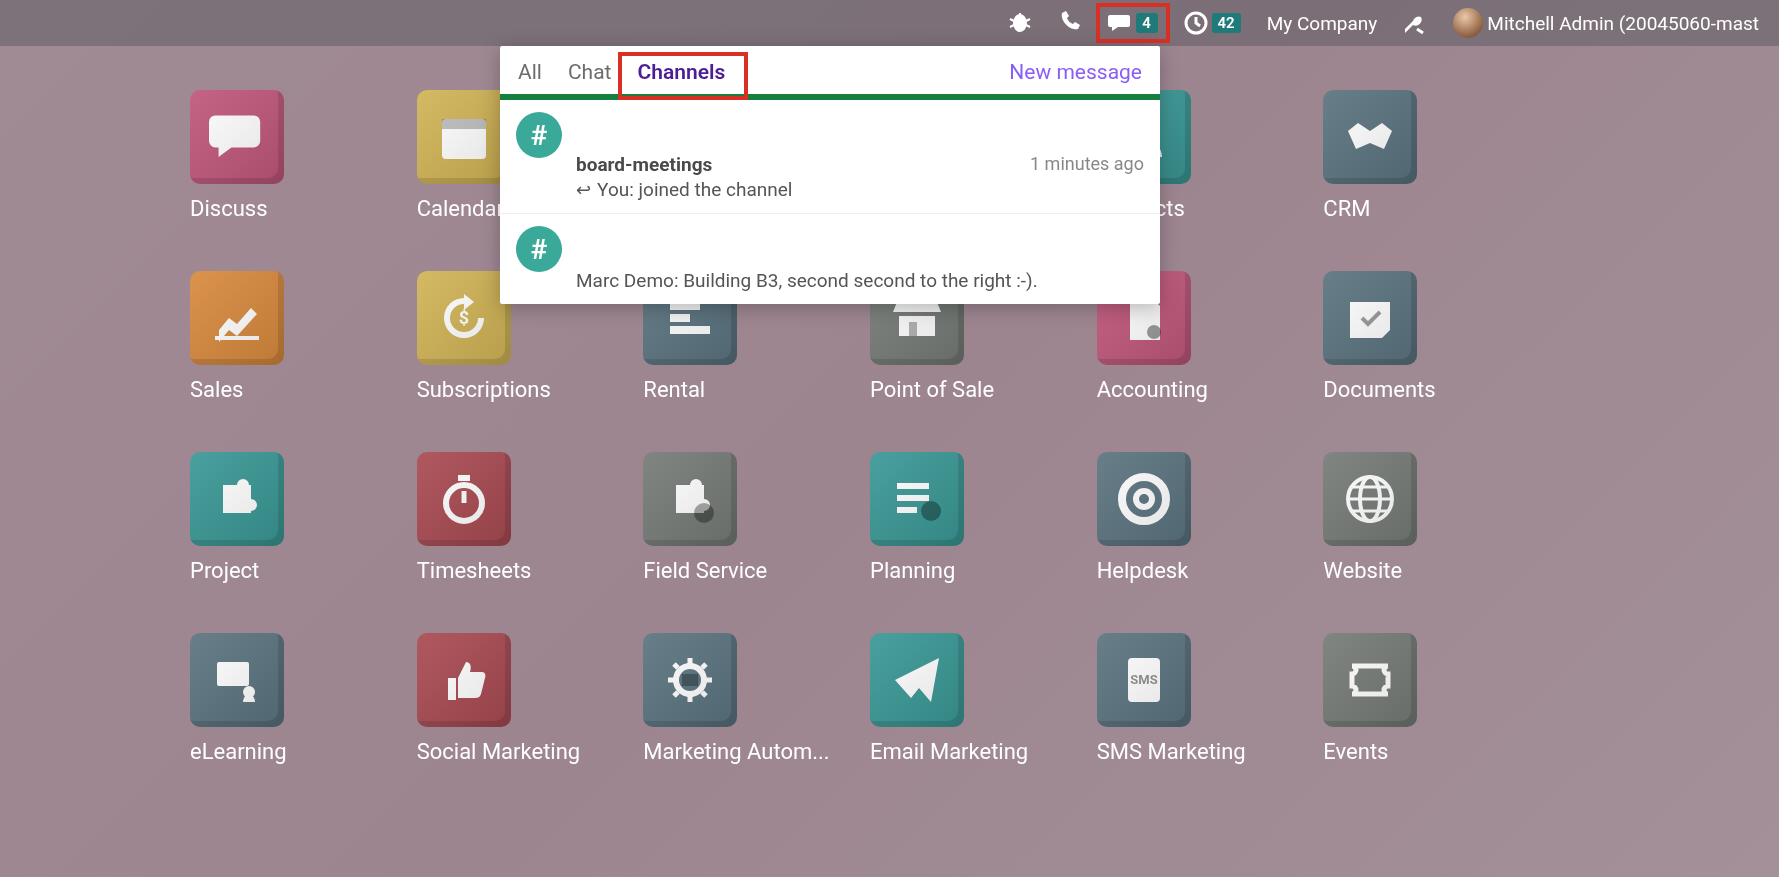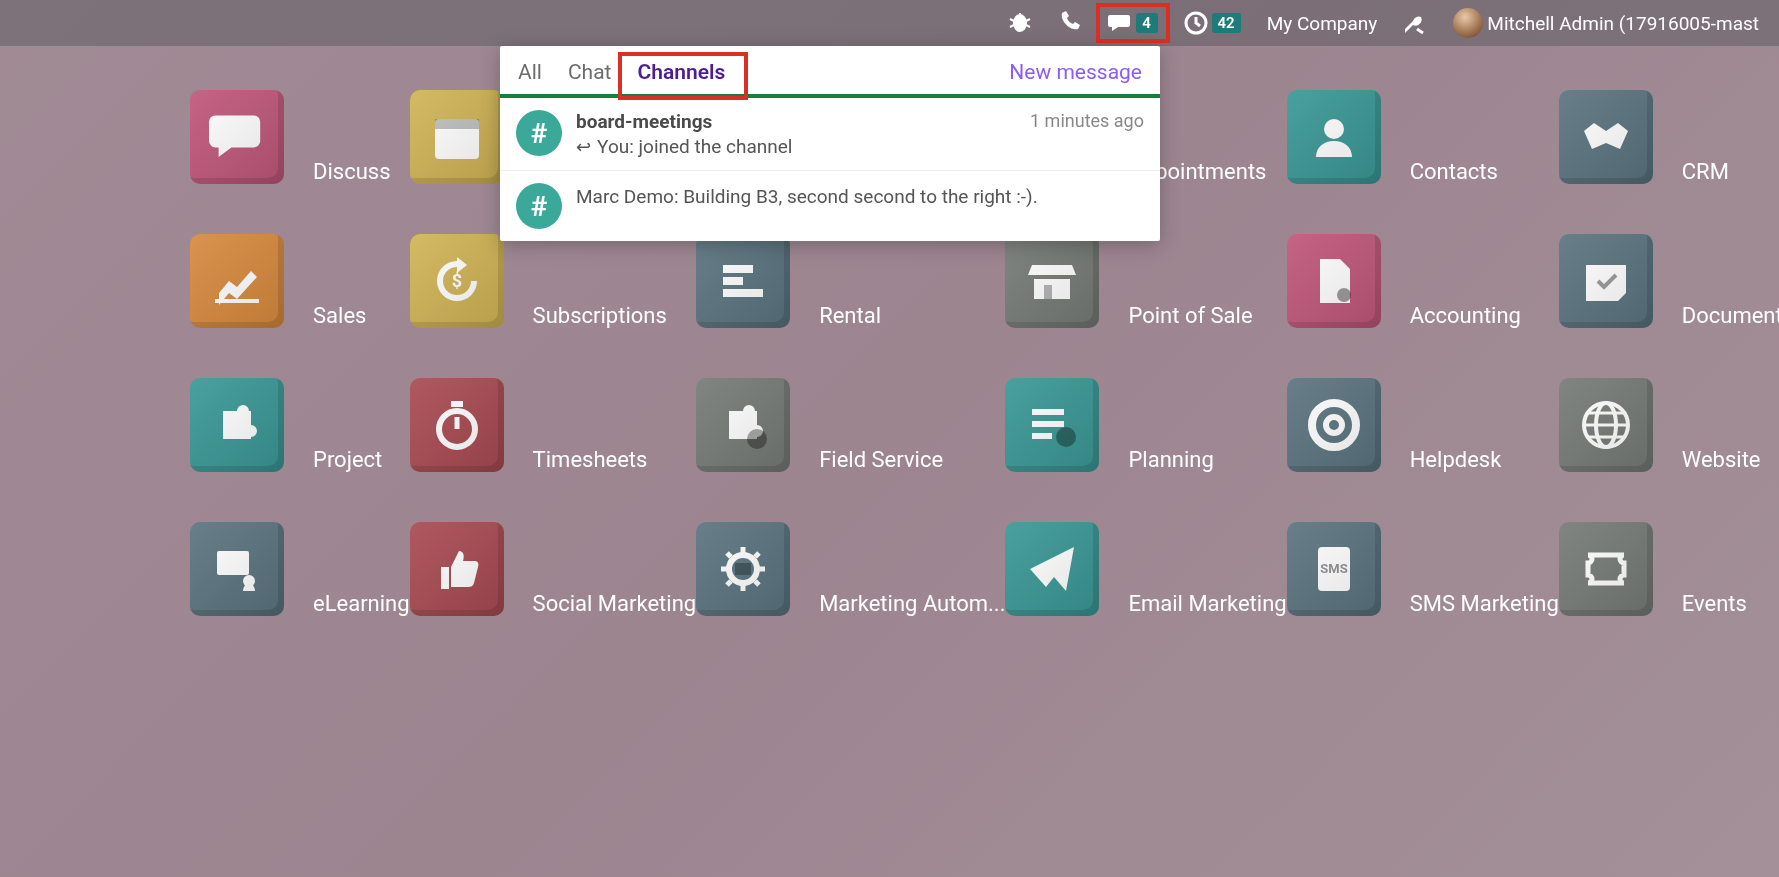--- a/index.html
+++ b/index.html
@@ -58,23 +58,23 @@
       top: 90px;
       left: 190px;
       width: 1360px;
       display: grid;
       grid-template-columns: repeat(6, 1fr);
       row-gap: 50px;
       column-gap: 0;
     }
     .app-cell {
       display: flex;
-      flex-direction: row;
-      align-items: flex-end;
-      gap: 29px;
+      flex-direction: column;
+      align-items: flex-start;
+      gap: 12px;
       cursor: pointer;
     }
     .app-icon {
       width: 94px;
       height: 94px;
       border-radius: 10px;
       display: flex;
       align-items: center;
       justify-content: center;
       position: relative;
@@ -110,21 +110,21 @@
       border-radius: 2px;
       box-shadow: 0 4px 20px rgba(0,0,0,0.25);
       overflow: hidden;
     }
     .msg-tabs {
       display: flex;
       align-items: center;
       padding: 14px 18px 10px;
       gap: 26px;
       font-size: 21px;
-      border-bottom: 4px solid #15803d;
+      border-bottom: 6px solid #15803d;
     }
     .msg-tab { color: #6c6c6c; cursor: pointer; }
     .msg-tab.active { color: #4c1d95; font-weight: 600; }
     .msg-tabs-spacer { flex: 1; }
     .msg-newmsg { color: #8b5cf6; font-size: 21px; cursor: pointer; }
     .msg-highlight {
       position: absolute;
       top: 52px;
       left: 618px;
       width: 130px;
@@ -145,21 +145,21 @@
       border-radius: 50%;
       background: #3aa99a;
       color: #fff;
       display: flex;
       align-items: center;
       justify-content: center;
       font-size: 28px;
       font-weight: 700;
       flex-shrink: 0;
     }
-    .msg-body { flex: 1; }
+    .msg-body { flex: 1; margin-top: 41px; }
     .msg-row1 {
       display: flex;
       justify-content: space-between;
       font-size: 19px;
       color: #4a4a4a;
     }
     .msg-name { font-weight: 700; }
     .msg-time { color: #888; font-size: 18px; }
     .msg-row2 { font-size: 19px; color: #555; margin-top: 2px; display: flex; gap: 6px; align-items: center;}
     .reply-icn { font-size: 18px; }
@@ -314,21 +314,21 @@
     <span class="topbar-badge">42</span>
   </div>
   <div class="topbar-item company-text">My Company</div>
   <div class="topbar-item">
       <svg viewBox="0 0 24 24">
         <use href="#i-wrench"></use>
       </svg>
     </div>
   <div class="topbar-item">
     <div class="avatar"></div>
-    <span class="user-text">Mitchell Admin (17916005-mast</span>
+    <span class="user-text">Mitchell Admin (20045060-mast</span>
   </div>
 </div>
 
 <div class="app-grid" id="app-grid">
     <div class="app-cell">
       <div class="app-icon c-magenta">
         <svg viewBox="0 0 56 56">
           <use href="#i-chat-bubble"></use>
         </svg>
       </div>

